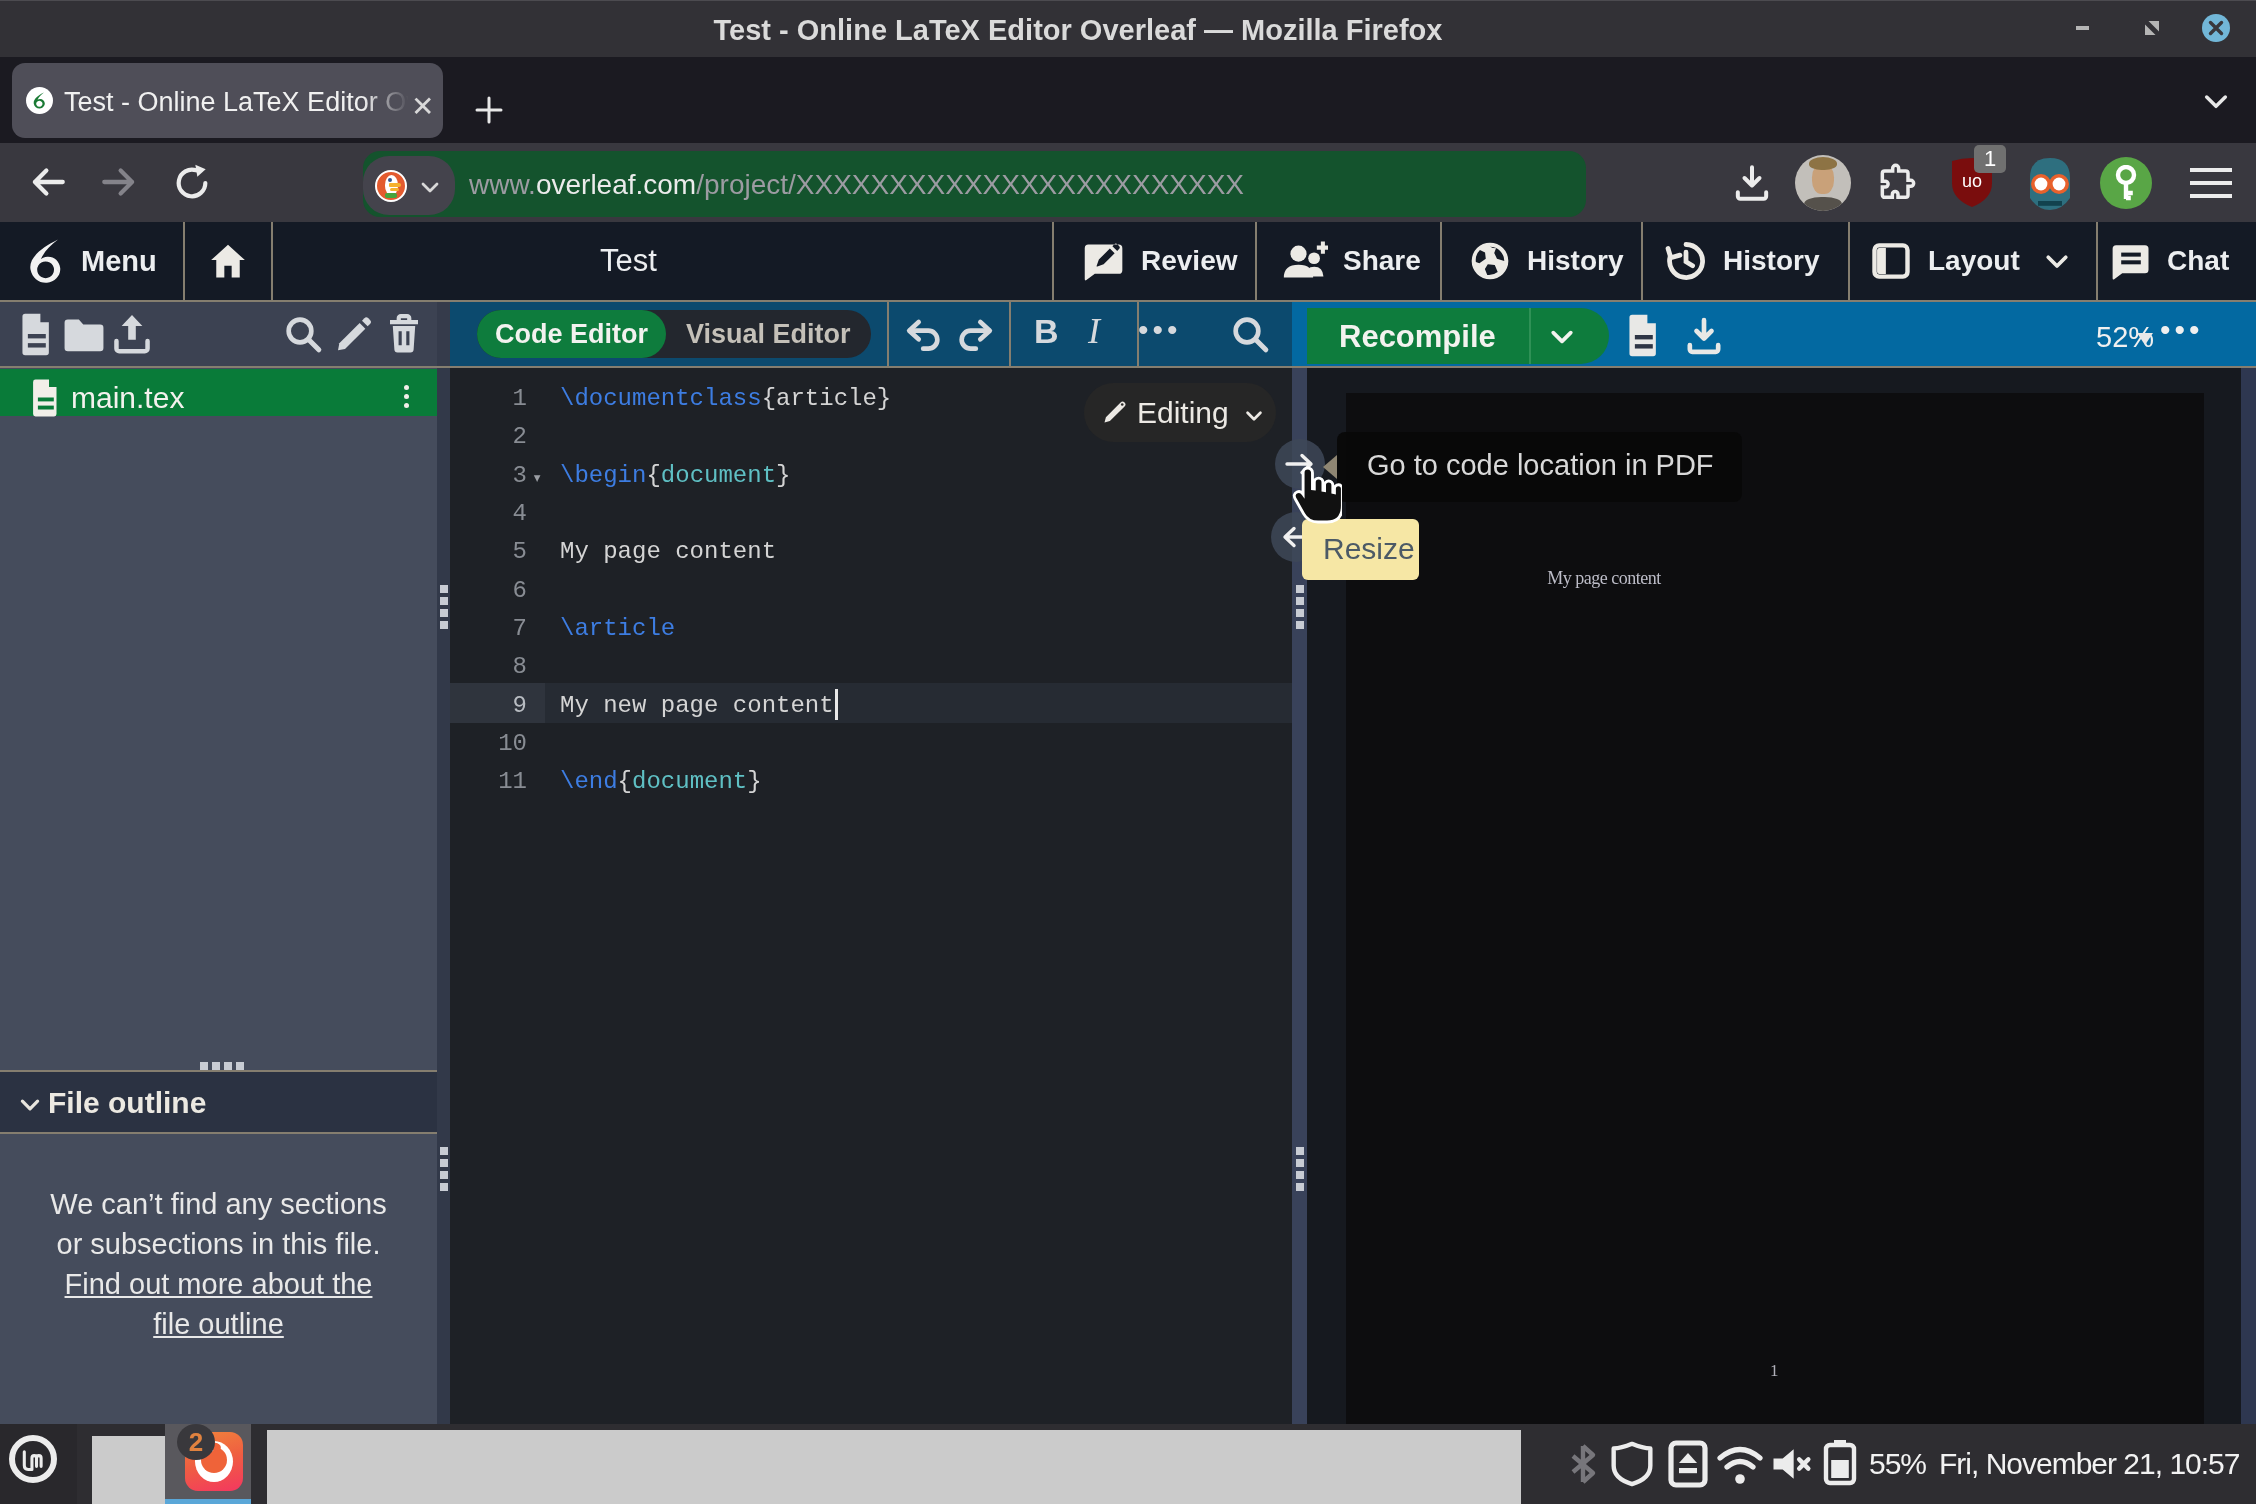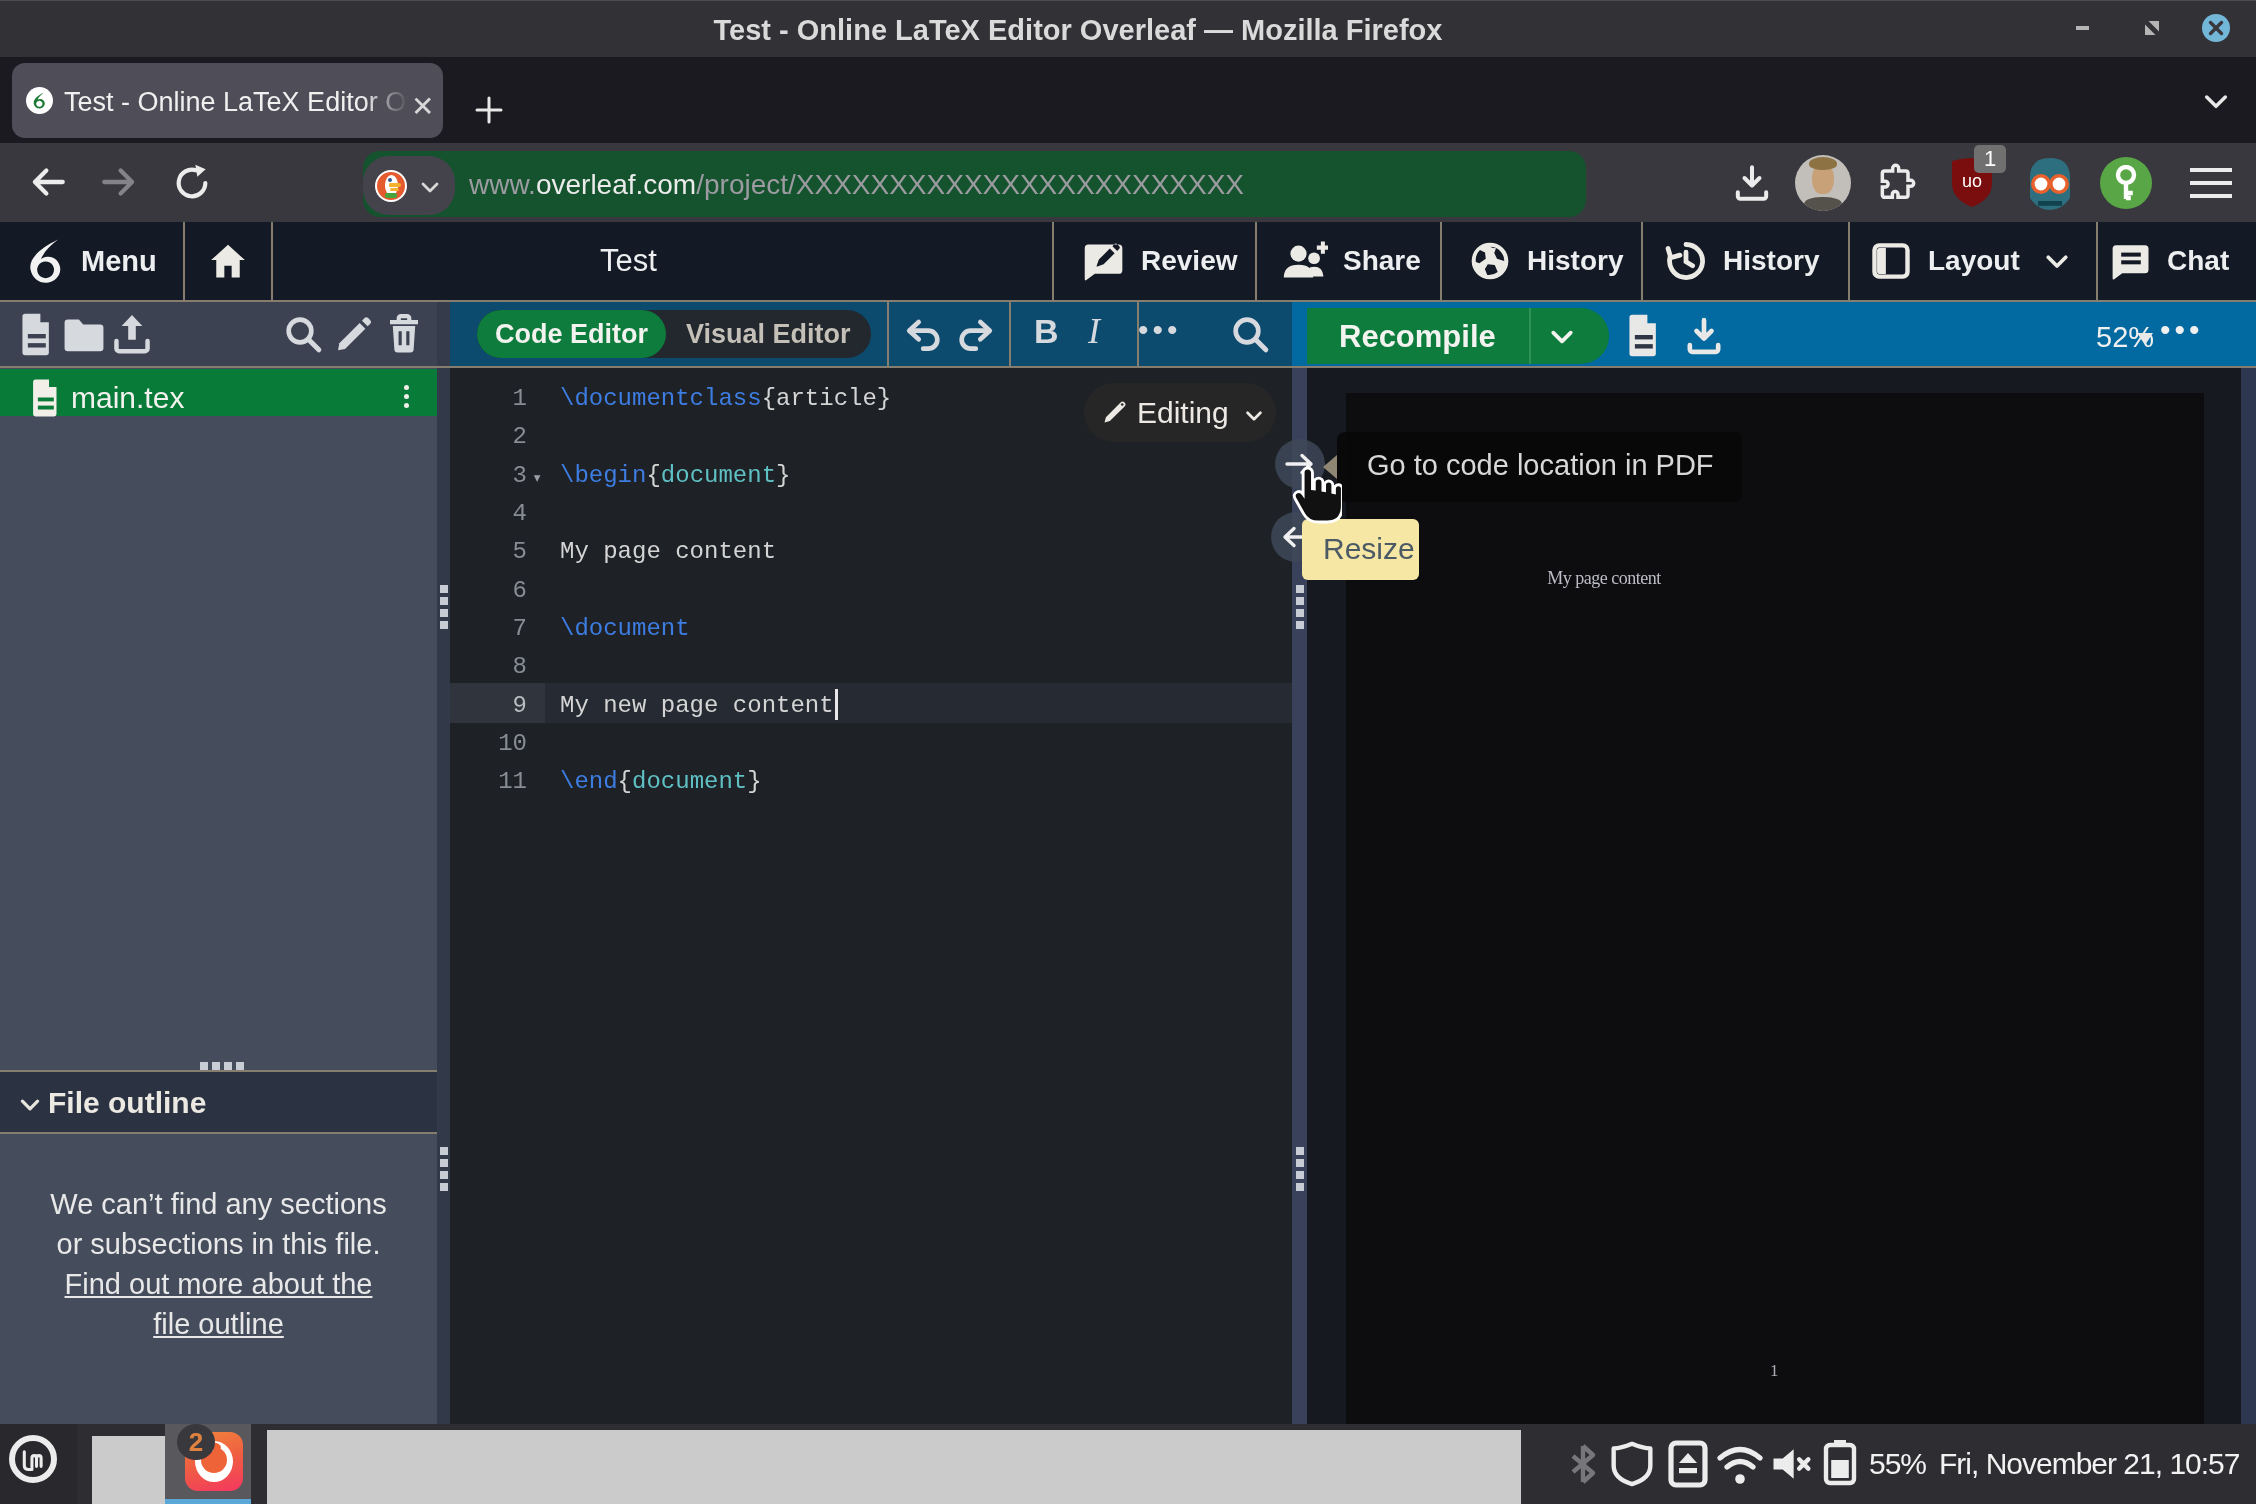--- a/index.html
+++ b/index.html
@@ -445,21 +445,21 @@
         </div>
       <div class="cline" style="top:165px">
           <span class="lnum">5</span>
           <span class="ctext">My page content</span>
         </div>
       <div class="cline" style="top:204px">
           <span class="lnum">6</span>
         </div>
       <div class="cline" style="top:242px">
           <span class="lnum">7</span>
-          <span class="ctext"><span class="kw">\document</span></span>
+          <span class="ctext"><span class="kw">\article</span></span>
         </div>
       <div class="cline" style="top:280px">
           <span class="lnum">8</span>
         </div>
       <div class="cline" style="top:319px">
           <span class="lnum" style="color:#b8bcc2">9</span>
           <span class="ctext">My new page content</span>
         </div>
       <div class="cline" style="top:357px">
           <span class="lnum">10</span>

